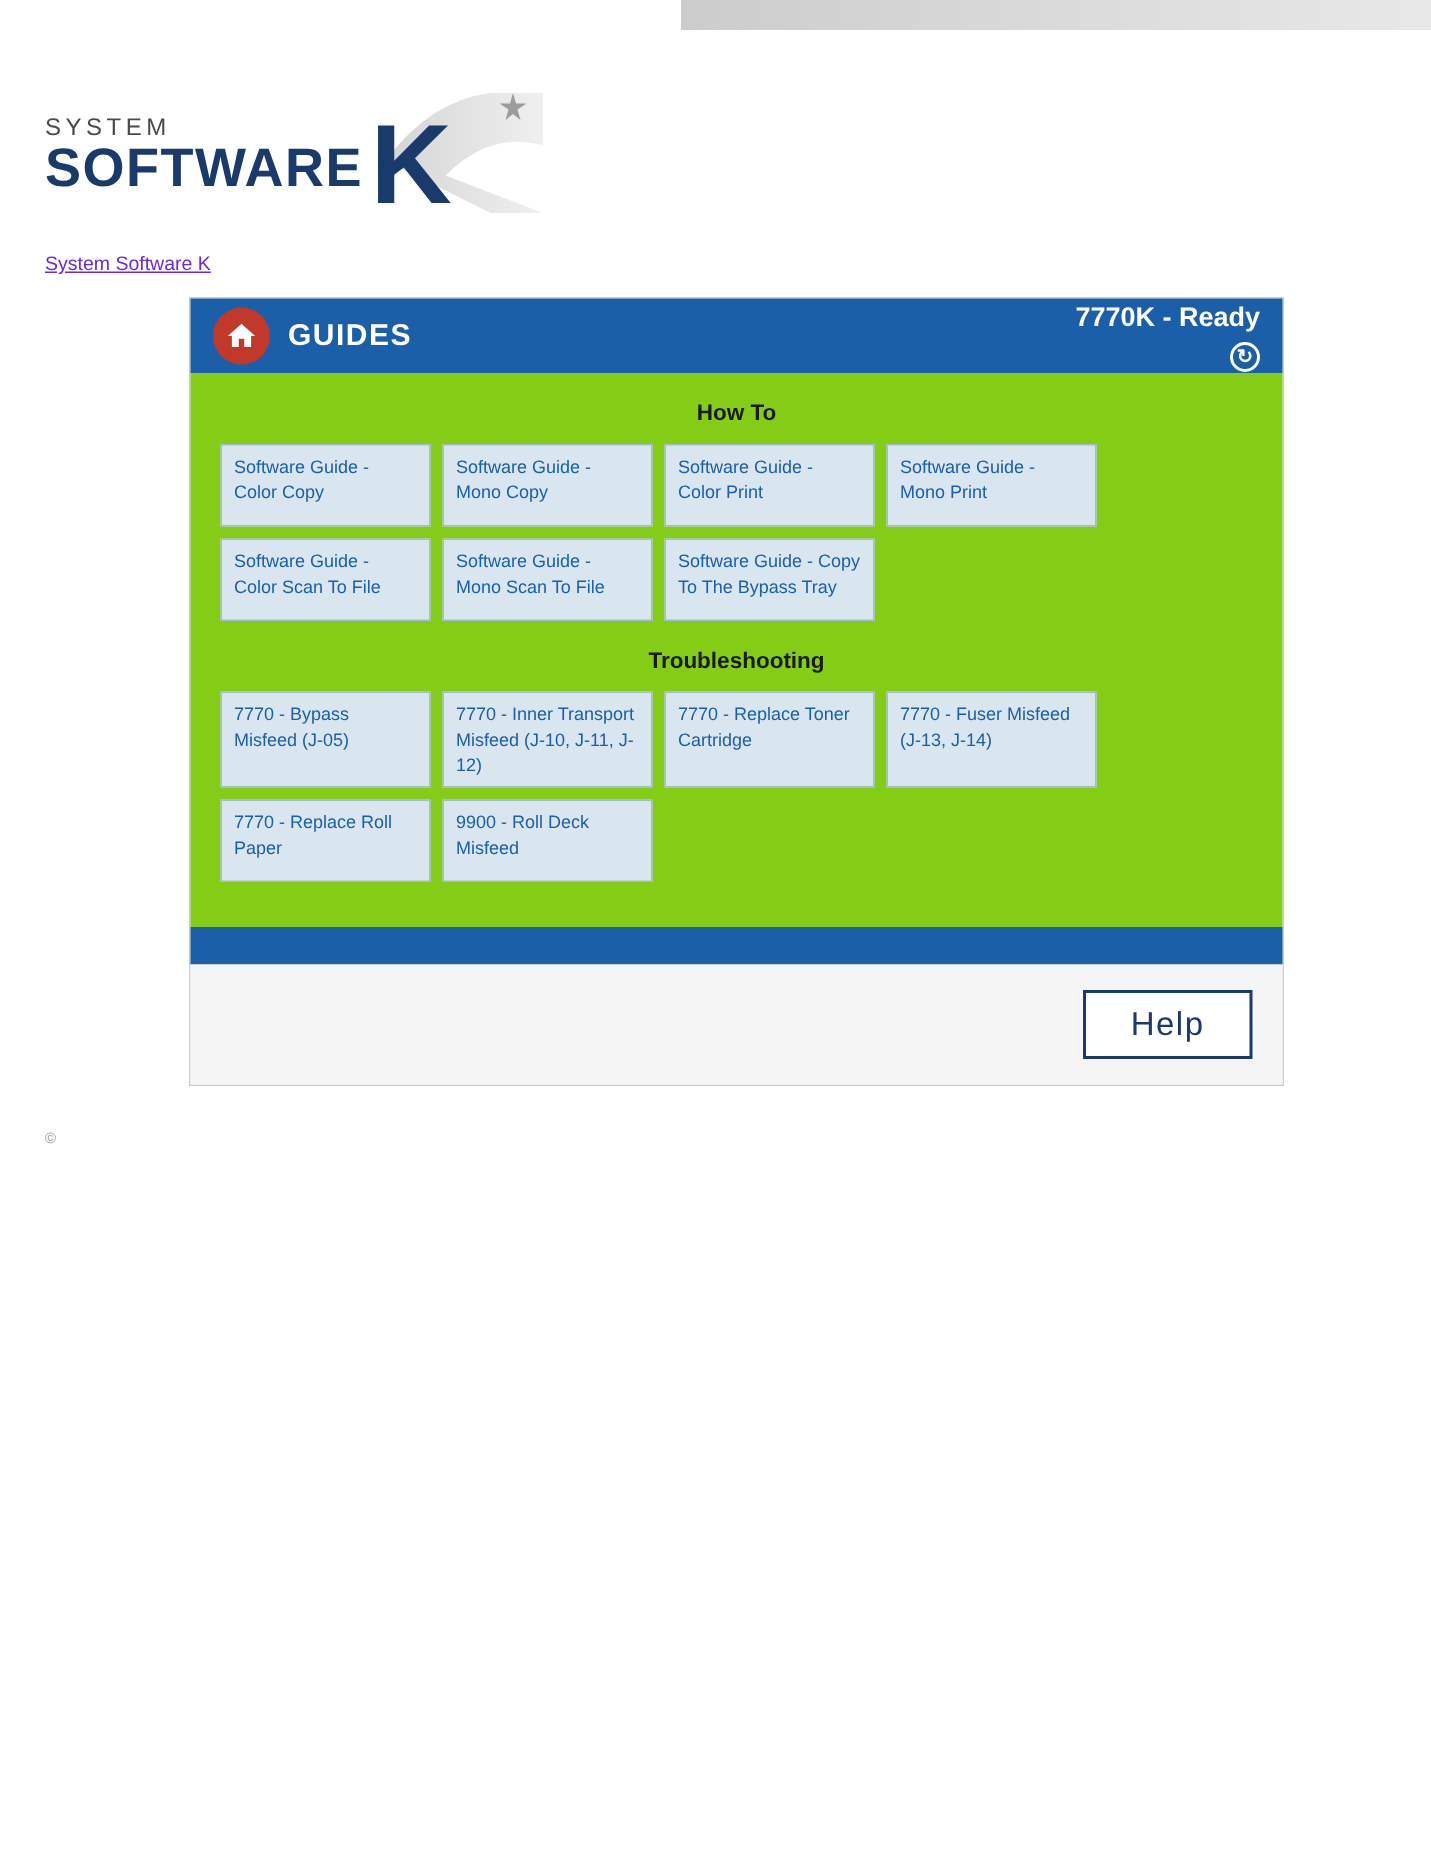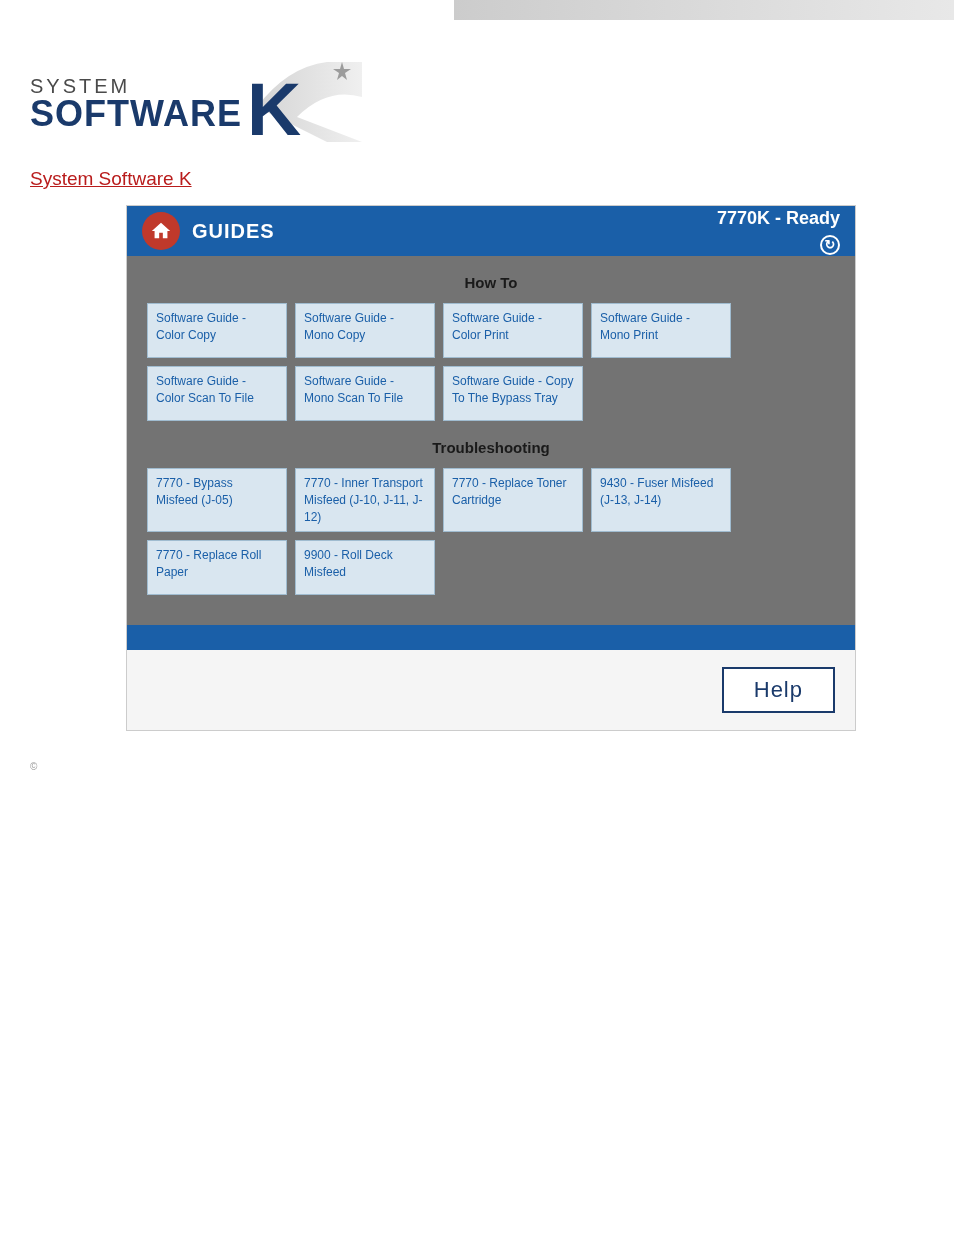--- a/index.html
+++ b/index.html
@@ -25,21 +25,21 @@
       display: flex;
       align-items: center;
       padding-left: 30px;
     }
     .logo-text-area {
       display: flex;
       flex-direction: column;
       line-height: 1;
     }
     .logo-system {
-      font-size: 20px;
+      font-size: 16px;
       font-weight: normal;
       color: #4a4a4a;
       letter-spacing: 3px;
     }
     .logo-software {
       font-size: 36px;
       font-weight: bold;
       color: #1a3a6b;
       letter-spacing: 1px;
     }
@@ -59,23 +59,23 @@
       width: 500px;
       height: 20px;
       background: linear-gradient(to right, #ccc, #e8e8e8);
     }
 
     
     .nav-area {
       padding: 8px 30px 5px 30px;
     }
     .nav-link {
-      color: #b91c1c;
+      color: #6d28d9;
       text-decoration: underline;
-      font-size: 19px;
+      font-size: 13px;
       cursor: pointer;
     }
 
     
     .main-content {
       padding: 10px 50px 20px 78px;
     }
 
     
     .guides-widget {
@@ -136,21 +136,21 @@
       border-radius: 50%;
       display: inline-flex;
       align-items: center;
       justify-content: center;
       font-size: 13px;
       color: #fff;
     }
 
     
     .widget-body {
-      background: #737373;
+      background: #84cc16;
       padding: 10px 20px 20px 20px;
     }
 
     
     .section-heading {
       text-align: center;
       font-size: 15px;
       font-weight: bold;
       color: #1a1a1a;
       padding: 8px 0 12px 0;
@@ -311,21 +311,21 @@
             <span class="guide-card-text">7770 - Bypass Misfeed (J-05)</span>
           </div>
           <div class="guide-card">
             <span class="guide-card-text">7770 - Inner Transport Misfeed (J-10, J-11, J-12)</span>
           </div>
           <div class="guide-card">
             <span class="guide-card-text">7770 - Replace Toner Cartridge</span>
           </div>
 
           <div class="guide-card">
-            <span class="guide-card-text">9430 - Fuser Misfeed (J-13, J-14)</span>
+            <span class="guide-card-text">7770 - Fuser Misfeed (J-13, J-14)</span>
           </div>
           <div class="guide-card">
             <span class="guide-card-text">7770 - Replace Roll Paper</span>
           </div>
           <div class="guide-card">
             <span class="guide-card-text">9900 - Roll Deck Misfeed</span>
           </div>
         </div>
       </div>
 

